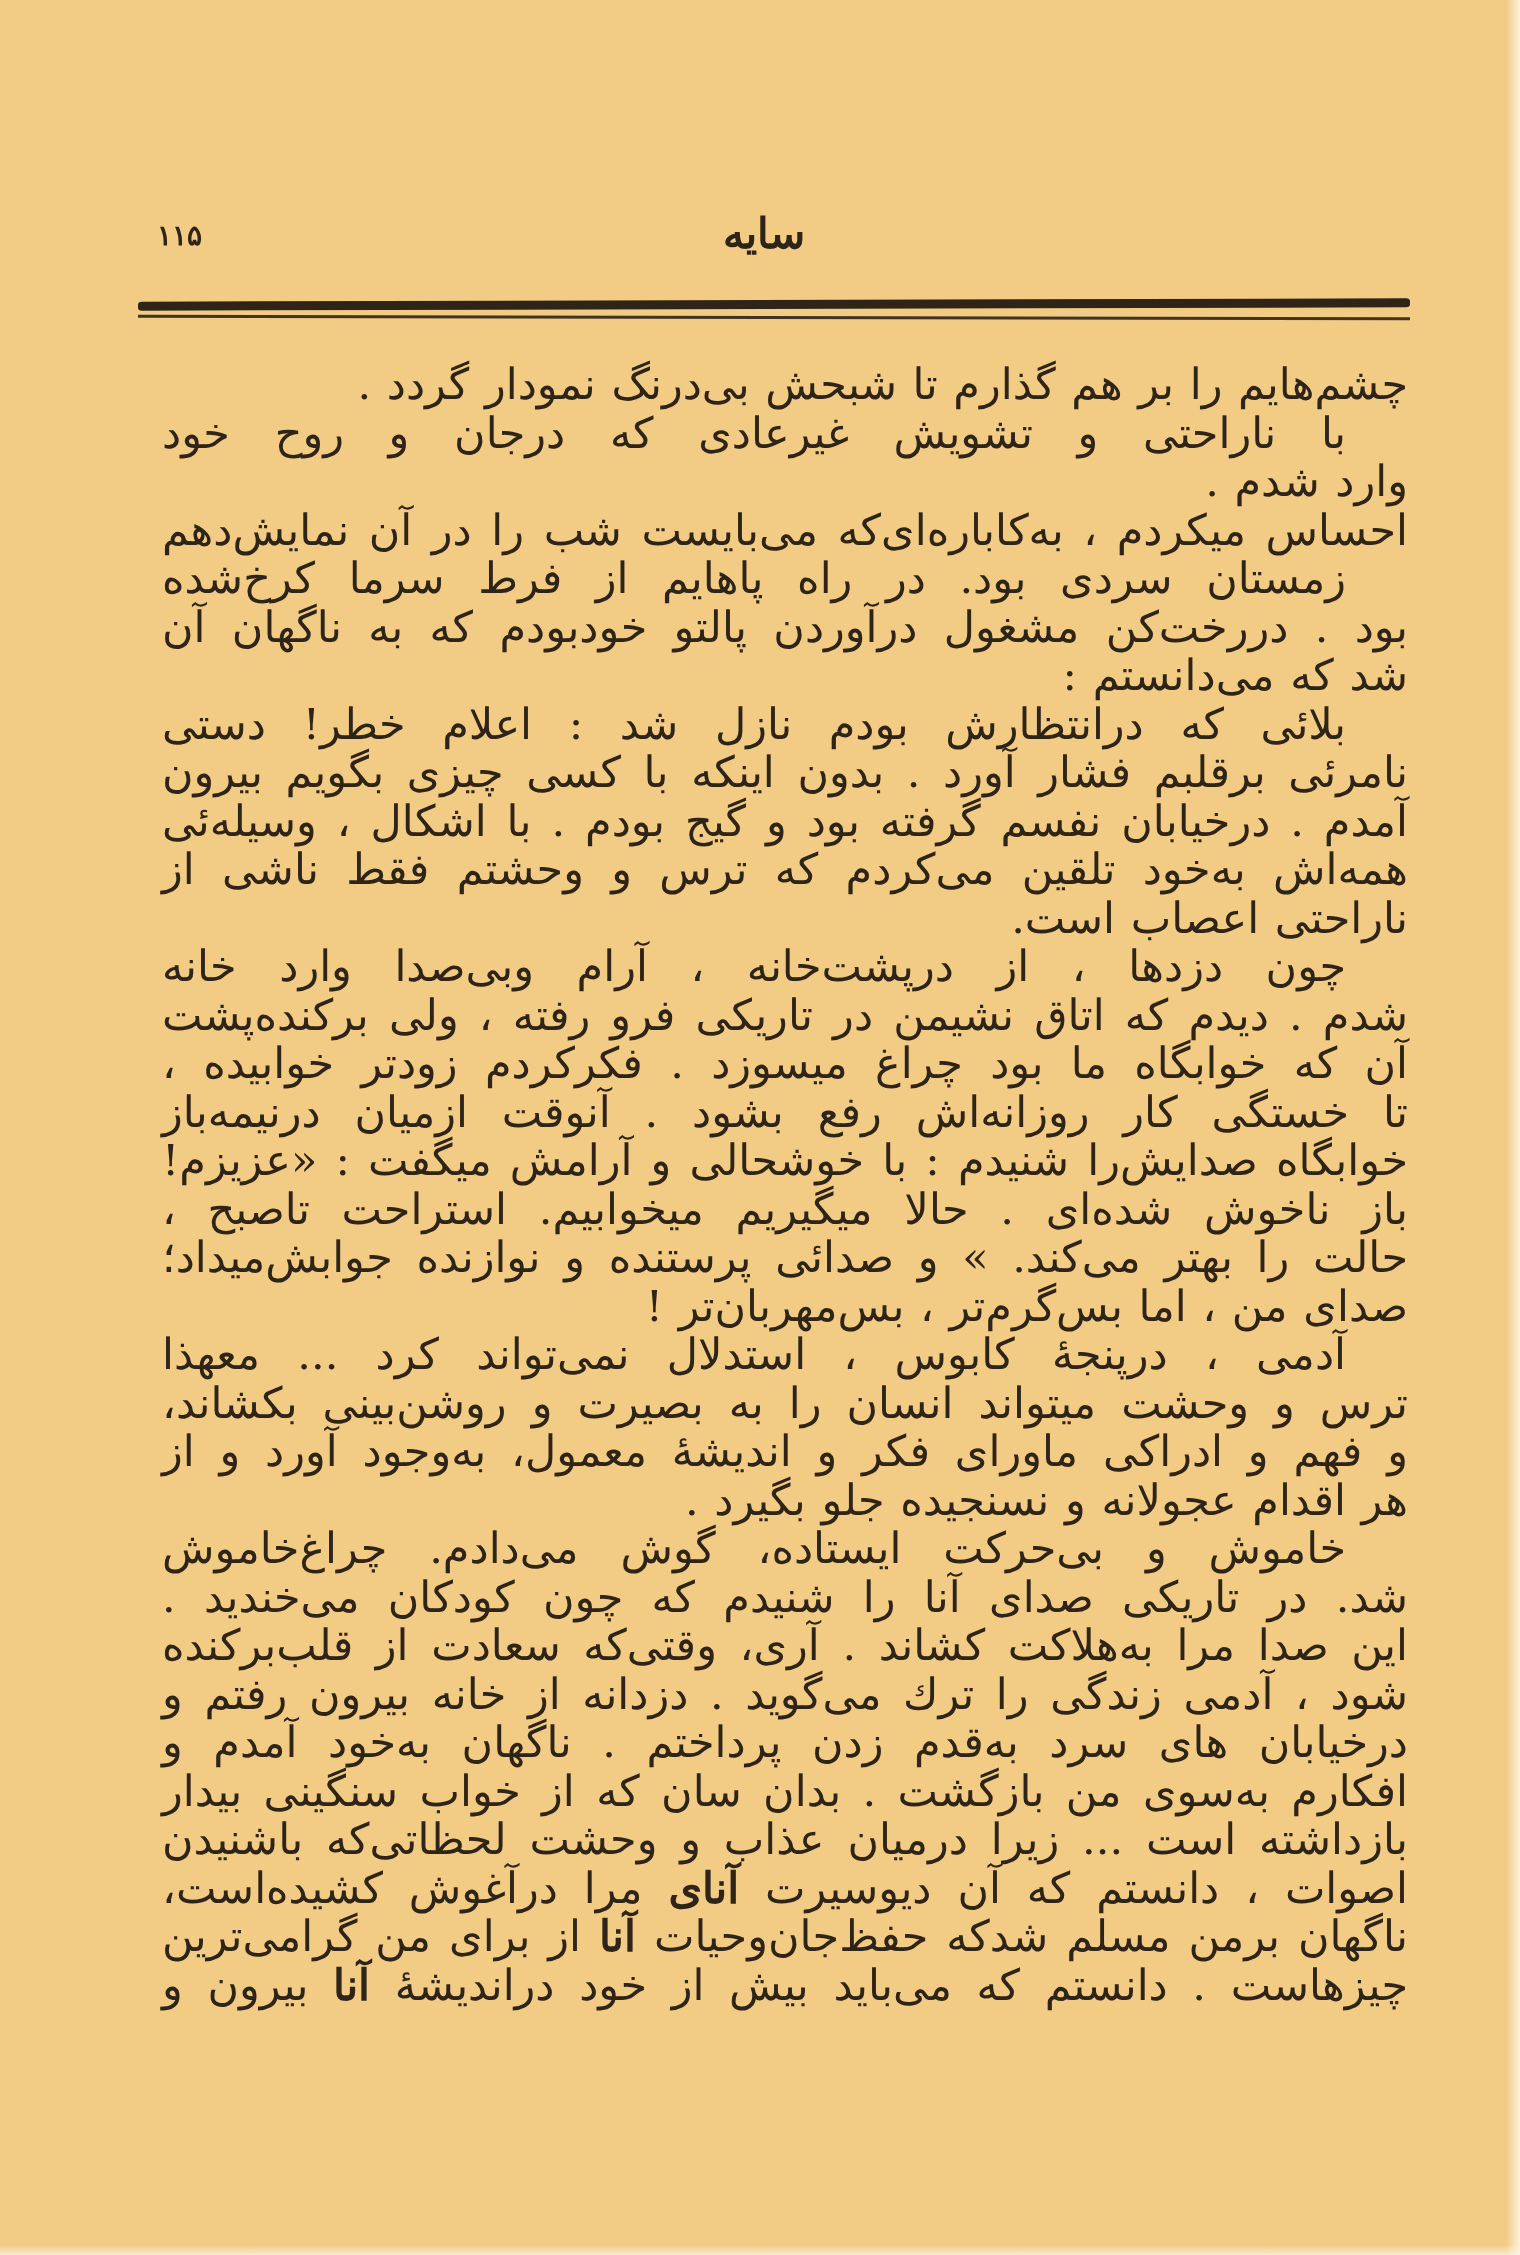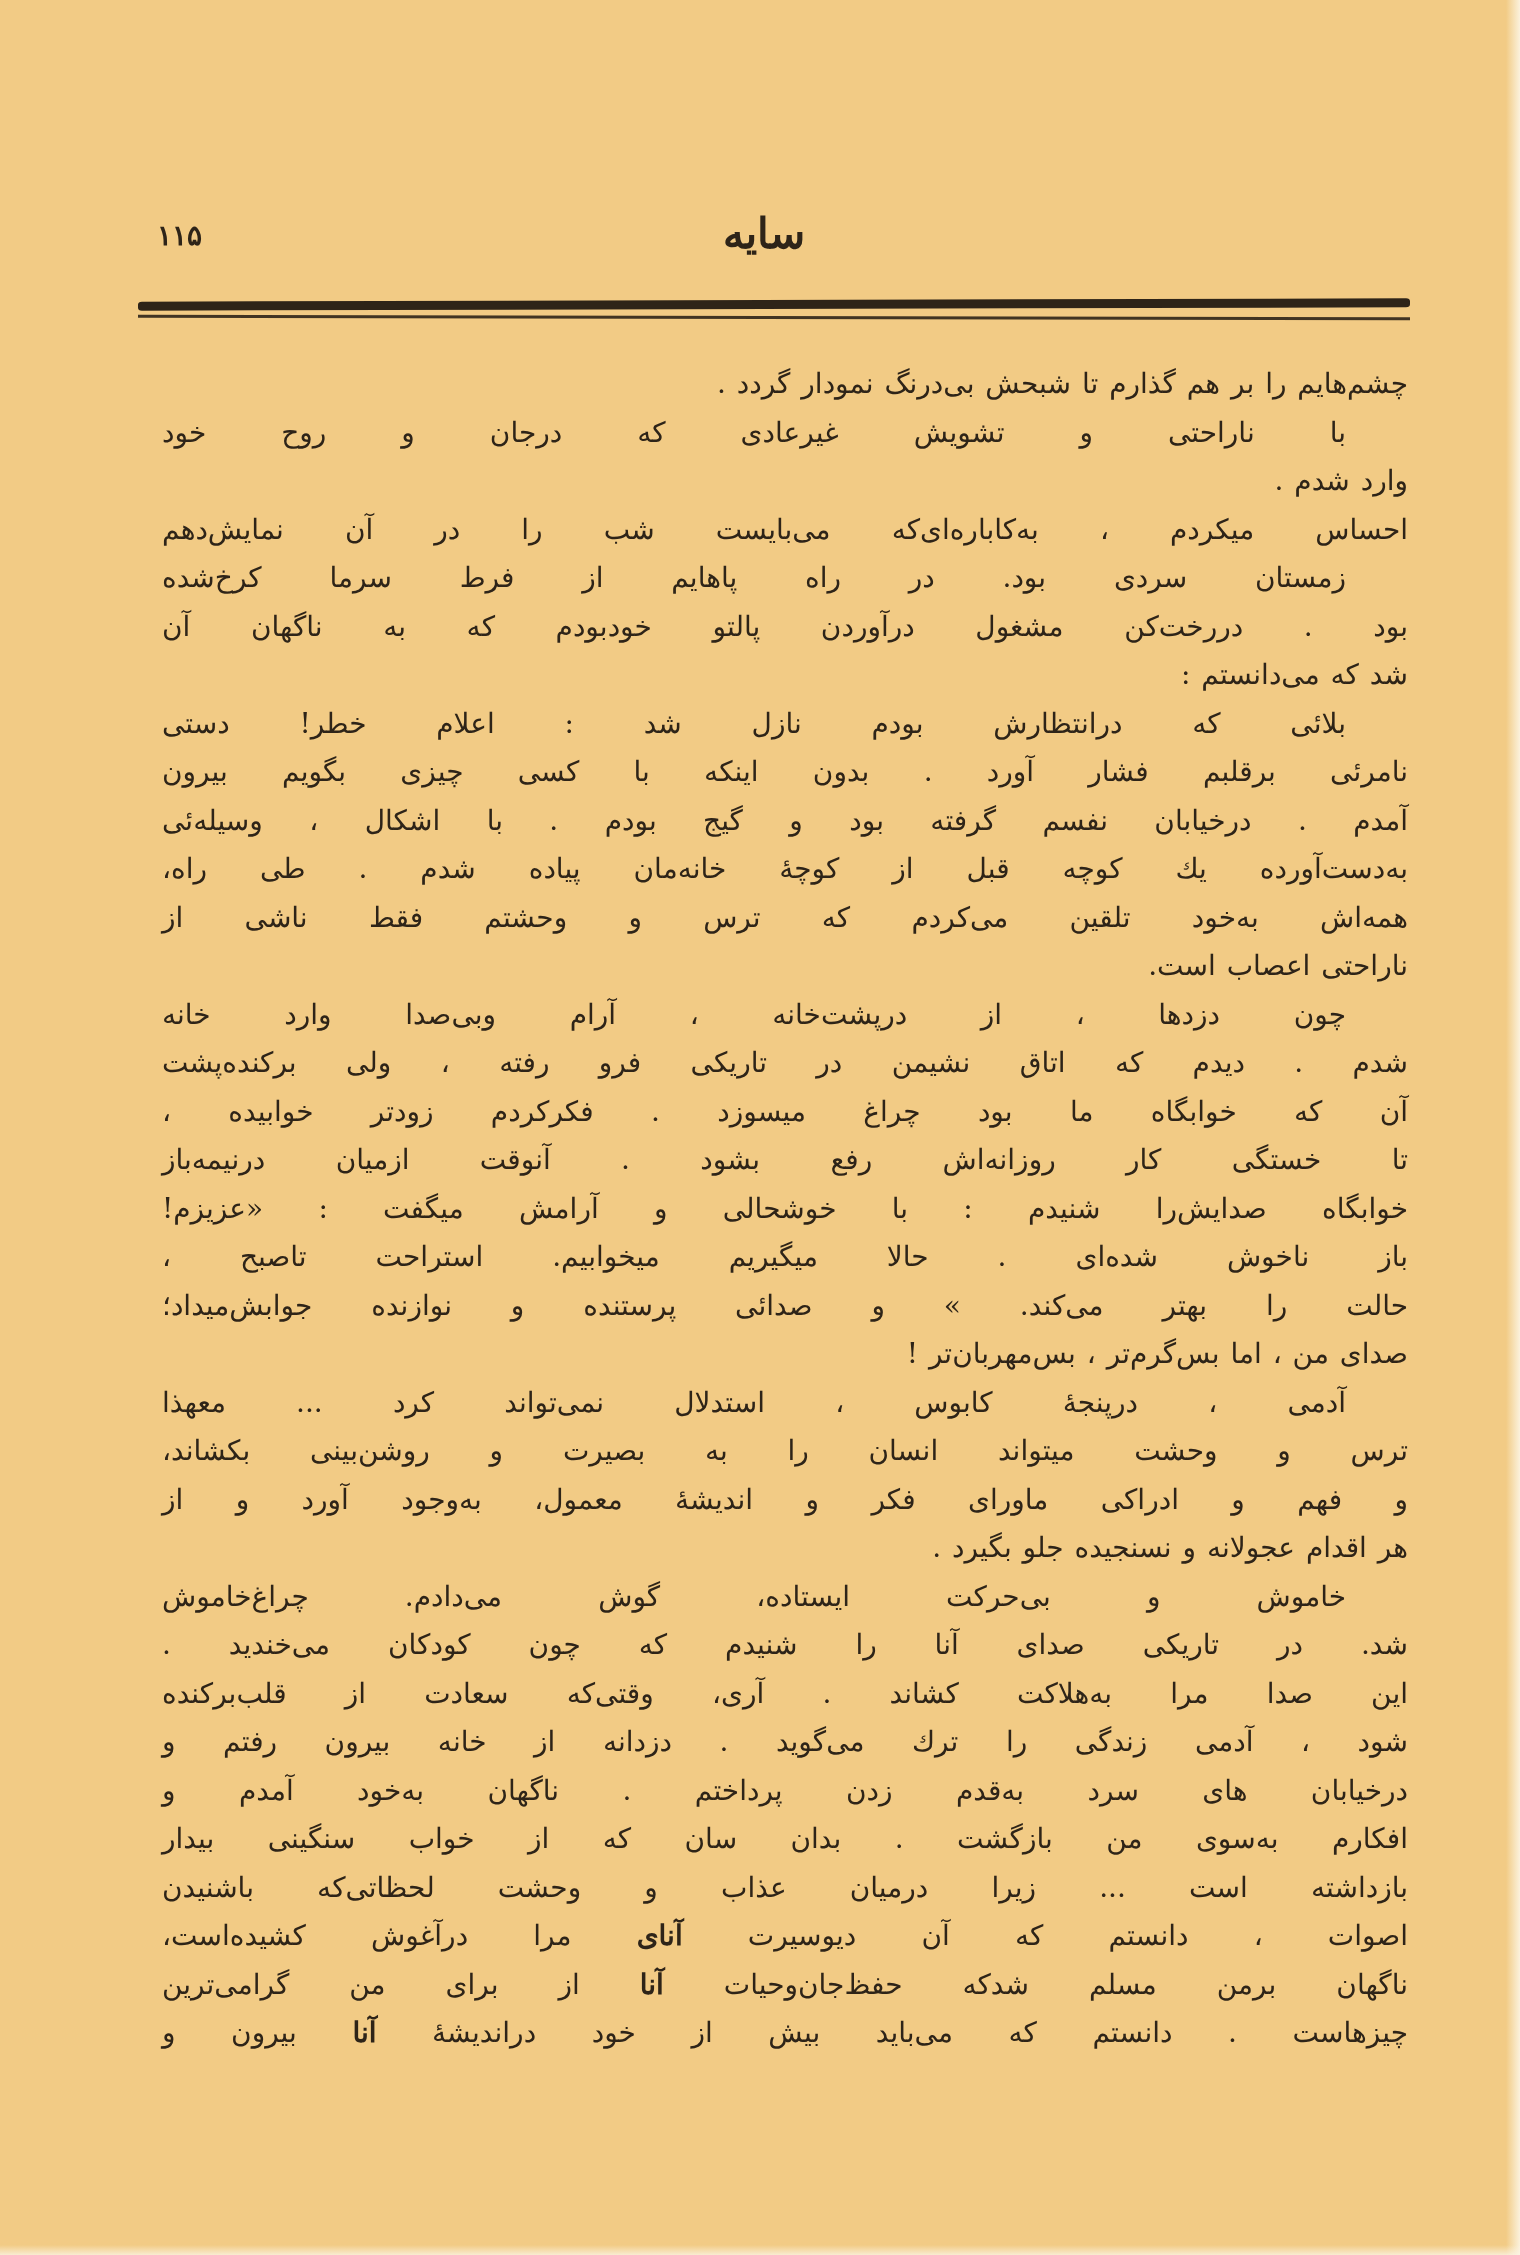--- a/index.html
+++ b/index.html
@@ -66,21 +66,21 @@
   .rule-thin{
     margin-top:7px;height:3px;background:var(--ink);
     opacity:.9;
     transform:rotate(0.12deg);
   }
 
   .body-text{
     position:absolute;
     top:360px;right:112px;left:140px;
     direction:rtl;
-    font-size:28px;
+    font-size:43px;
     line-height:48.5px;
     color:var(--ink);
     text-rendering:optimizeLegibility;
     margin-left:22px;
   }
   .line{
     text-align:justify;
     text-align-last:justify;
     white-space:normal;
     word-spacing:2px;
@@ -112,21 +112,20 @@
       <div class="line para-end"><span>چشم‌هایم را بر هم گذارم تا شبحش بی‌درنگ نمودار گردد .</span></div>
       <div class="line indent"><span>با ناراحتی و تشویش غیرعادی که درجان و روح خود</span></div>
       <div class="line para-end"><span>وارد شدم .</span></div>
       <div class="line"><span>احساس میکردم ، به‌کاباره‌ای‌که می‌بایست شب را در آن نمایش‌دهم</span></div>
       <div class="line indent"><span>زمستان سردی بود. در راه پاهایم از فرط سرما کرخ‌شده</span></div>
       <div class="line"><span>بود . دررخت‌کن مشغول درآوردن پالتو خودبودم که به ناگهان آن</span></div>
       <div class="line para-end"><span>شد که می‌دانستم :</span></div>
       <div class="line indent"><span>بلائی که درانتظارش بودم نازل شد : اعلام خطر! دستی</span></div>
       <div class="line"><span>نامرئی برقلبم فشار آورد . بدون اینکه با کسی چیزی بگویم بیرون</span></div>
       <div class="line"><span>آمدم . درخیابان نفسم گرفته بود و گیج بودم . با اشکال ، وسیله‌ئی</span></div>
-      <div class="line"><span>به‌دست‌آورده یك کوچه قبل از کوچهٔ خانه‌مان پیاده شدم . طی راه،</span></div>
       <div class="line"><span>همه‌اش به‌خود تلقین می‌کردم که ترس و وحشتم فقط ناشی از</span></div>
       <div class="line para-end"><span>ناراحتی اعصاب است.</span></div>
       <div class="line indent"><span>چون دزدها ، از درپشت‌خانه ، آرام وبی‌صدا وارد خانه</span></div>
       <div class="line"><span>شدم . دیدم که اتاق نشیمن در تاریکی فرو رفته ، ولی برکنده‌پشت</span></div>
       <div class="line"><span>آن که خوابگاه ما بود چراغ میسوزد . فکرکردم زودتر خوابیده ،</span></div>
       <div class="line"><span>تا خستگی کار روزانه‌اش رفع بشود . آنوقت ازمیان درنیمه‌باز</span></div>
       <div class="line"><span>خوابگاه صدایش‌را شنیدم : با خوشحالی و آرامش میگفت : «عزیزم!</span></div>
       <div class="line"><span>باز ناخوش شده‌ای . حالا میگیریم میخوابیم. استراحت تاصبح ،</span></div>
       <div class="line"><span>حالت را بهتر می‌کند. » و صدائی پرستنده و نوازنده جوابش‌میداد؛</span></div>
       <div class="line para-end"><span>صدای من ، اما بس‌گرم‌تر ، بس‌مهربان‌تر !</span></div>

